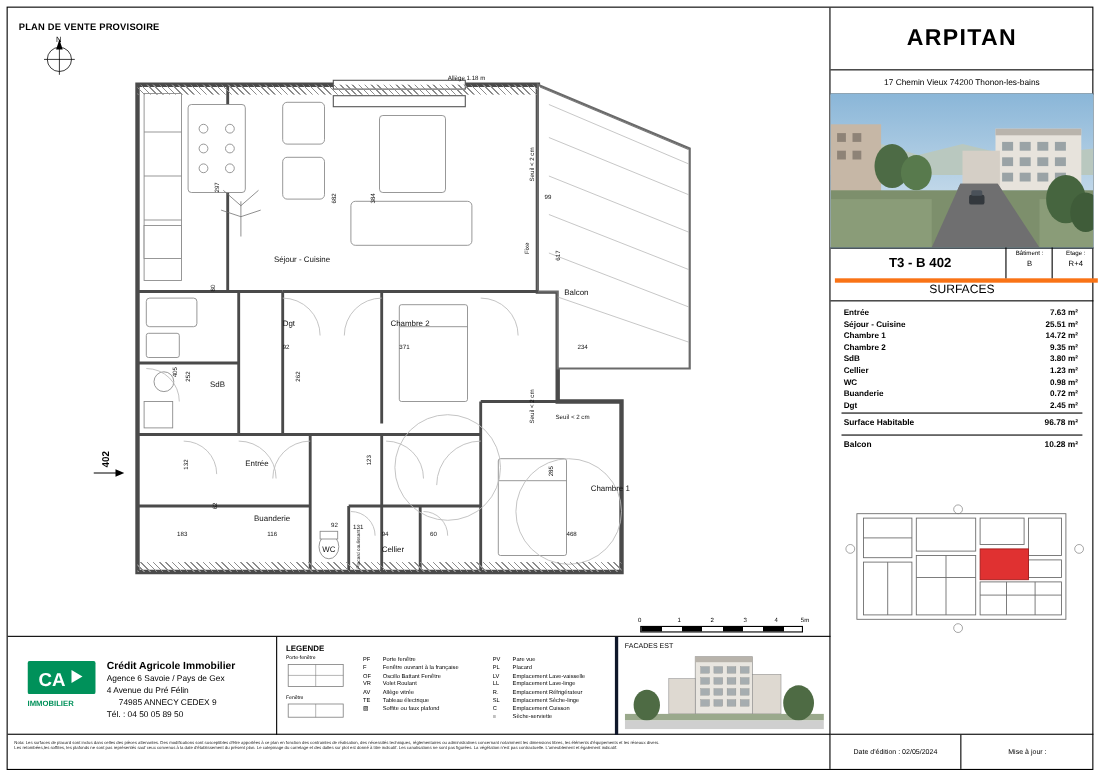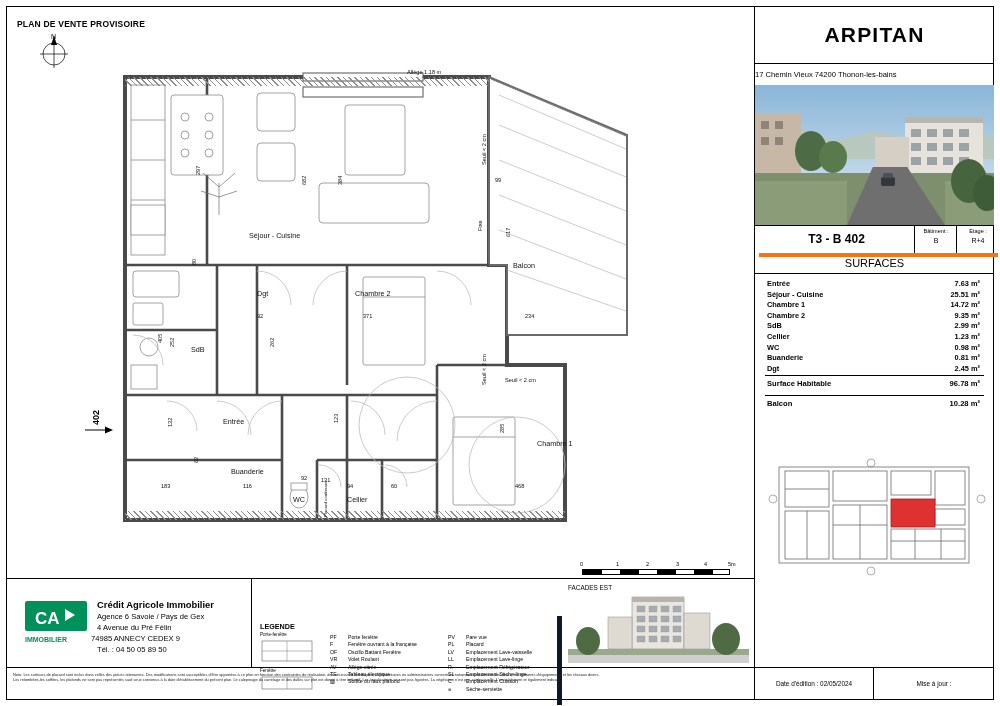--- a/index.html
+++ b/index.html
@@ -26,21 +26,21 @@
   
   #scalebar{position:absolute;left:575px;top:556px;width:160px;height:18px;}
   #scalebar .bar{position:absolute;top:6px;left:0;width:148px;height:6px;border:1px solid #000;box-sizing:border-box;background:
      linear-gradient(to right,#000 0 18.5px,#fff 18.5px 37px,#000 37px 55.5px,#fff 55.5px 74px,#000 74px 92.5px,#fff 92.5px 111px,#000 111px 129.5px,#fff 129.5px 148px);}
   #scalebar .tk{position:absolute;top:-2px;font-size:5.5px;}
 
   
   #right{position:absolute;left:755px;top:7px;width:239px;height:572px;box-sizing:border-box;}
   #brand{position:absolute;left:0;top:0;width:239px;height:56px;border-bottom:1px solid #000;display:flex;align-items:center;justify-content:center;}
   #brand .t{font-size:21px;font-weight:bold;letter-spacing:1.2px;text-align:right;}
-  #addr{position:absolute;left:0;top:56px;width:239px;height:22px;border-bottom:1px solid #000;display:flex;align-items:center;}
+  #addr{position:absolute;left:0;top:56px;width:239px;height:22px;border-bottom:1px solid #000;display:flex;align-items:center;justify-content:center;}
   #addr .t{font-size:7.6px;}
   #photo{position:absolute;left:0;top:78px;width:239px;height:140px;border-bottom:1px solid #000;overflow:hidden;background:#9fc4dd;}
   #lotbar{position:absolute;left:4px;top:218px;width:239px;height:28px;border-bottom:4px solid #f97316;}
   #lotbar .nm{position:absolute;left:0;top:0;width:155px;height:28px;display:flex;align-items:center;justify-content:center;font-size:12px;font-weight:bold;}
   #lotbar .c1{position:absolute;left:155px;top:0;width:42px;height:28px;border-left:1px solid #000;}
   #lotbar .c2{position:absolute;left:197px;top:0;width:42px;height:28px;border-left:1px solid #000;}
   #lotbar .hd{font-size:5.6px;text-align:center;padding-top:3px;}
   #lotbar .vl{font-size:7px;text-align:center;padding-top:3px;}
   #surfhdr{position:absolute;left:0;top:246px;width:239px;height:20px;border-bottom:1px solid #000;display:flex;align-items:center;justify-content:center;font-size:11px;}
   #surflist{position:absolute;left:0;top:266px;width:239px;height:102px;padding-top:6px;box-sizing:border-box;}
@@ -58,23 +58,23 @@
   #repnorth{position:absolute;left:16px;top:6px;width:28px;height:30px;}
   #repplan{position:absolute;left:0;top:448px;width:239px;height:124px;overflow:hidden;}
 
   
   #bottom{position:absolute;left:7px;top:579px;width:748px;height:89px;box-sizing:border-box;border-right:1px solid #000;border-bottom:1px solid #000;}
   #logobox{position:absolute;left:0;top:0;width:245px;height:89px;border-right:1px solid #000;box-sizing:border-box;}
   #calogo{position:absolute;left:18px;top:22px;width:62px;height:44px;}
   #caname{position:absolute;left:90px;top:20px;font-size:9.4px;font-weight:bold;}
   #caline2{position:absolute;left:90px;top:33px;font-size:7.6px;}
   #caline3{position:absolute;left:90px;top:44px;font-size:7.6px;}
-  #caline4{position:absolute;left:84px;top:55px;font-size:7.6px;}
+  #caline4{position:absolute;left:101px;top:55px;font-size:7.6px;}
   #caline5{position:absolute;left:90px;top:66px;font-size:7.6px;}
-  #legbox{position:absolute;left:245px;top:0;width:310px;height:89px;border-right:5px solid #0f172a;box-sizing:border-box;margin-top:37px;}
+  #legbox{position:absolute;left:245px;top:0;width:310px;height:89px;border-right:3px solid #0f172a;box-sizing:border-box;}
   #legtitle{position:absolute;left:8px;top:6px;font-size:7.2px;font-weight:bold;}
   #legsym{position:absolute;left:8px;top:16px;width:60px;height:68px;font-size:5px;}
   .legcol{position:absolute;font-size:5.2px;line-height:7.4px;}
   #facbox{position:absolute;left:555px;top:0;width:193px;height:89px;box-sizing:border-box;}
   #factitle{position:absolute;left:6px;top:5px;font-size:6.4px;}
   #facimg{position:absolute;left:6px;top:14px;width:181px;height:70px;}
 
   
   #note{position:absolute;left:7px;top:668px;width:748px;height:31px;box-sizing:border-box;border-right:1px solid #000;padding:4px 6px;}
   .noteline{font-size:3.9px;line-height:5.4px;color:#222;}
@@ -362,33 +362,33 @@
       <div class="srow">
           <span class="n">Chambre 1</span>
           <span class="v">14.72 m²</span>
         </div>
       <div class="srow">
           <span class="n">Chambre 2</span>
           <span class="v">9.35 m²</span>
         </div>
       <div class="srow">
           <span class="n">SdB</span>
-          <span class="v">2.99 m²</span>
+          <span class="v">3.80 m²</span>
         </div>
       <div class="srow">
           <span class="n">Cellier</span>
           <span class="v">1.23 m²</span>
         </div>
       <div class="srow">
           <span class="n">WC</span>
           <span class="v">0.98 m²</span>
         </div>
       <div class="srow">
           <span class="n">Buanderie</span>
-          <span class="v">0.81 m²</span>
+          <span class="v">0.72 m²</span>
         </div>
       <div class="srow">
           <span class="n">Dgt</span>
           <span class="v">2.45 m²</span>
         </div>
     </div>
 
     <div id="sumline"></div>
     <div id="hab">
       <span class="n">Surface Habitable</span>

